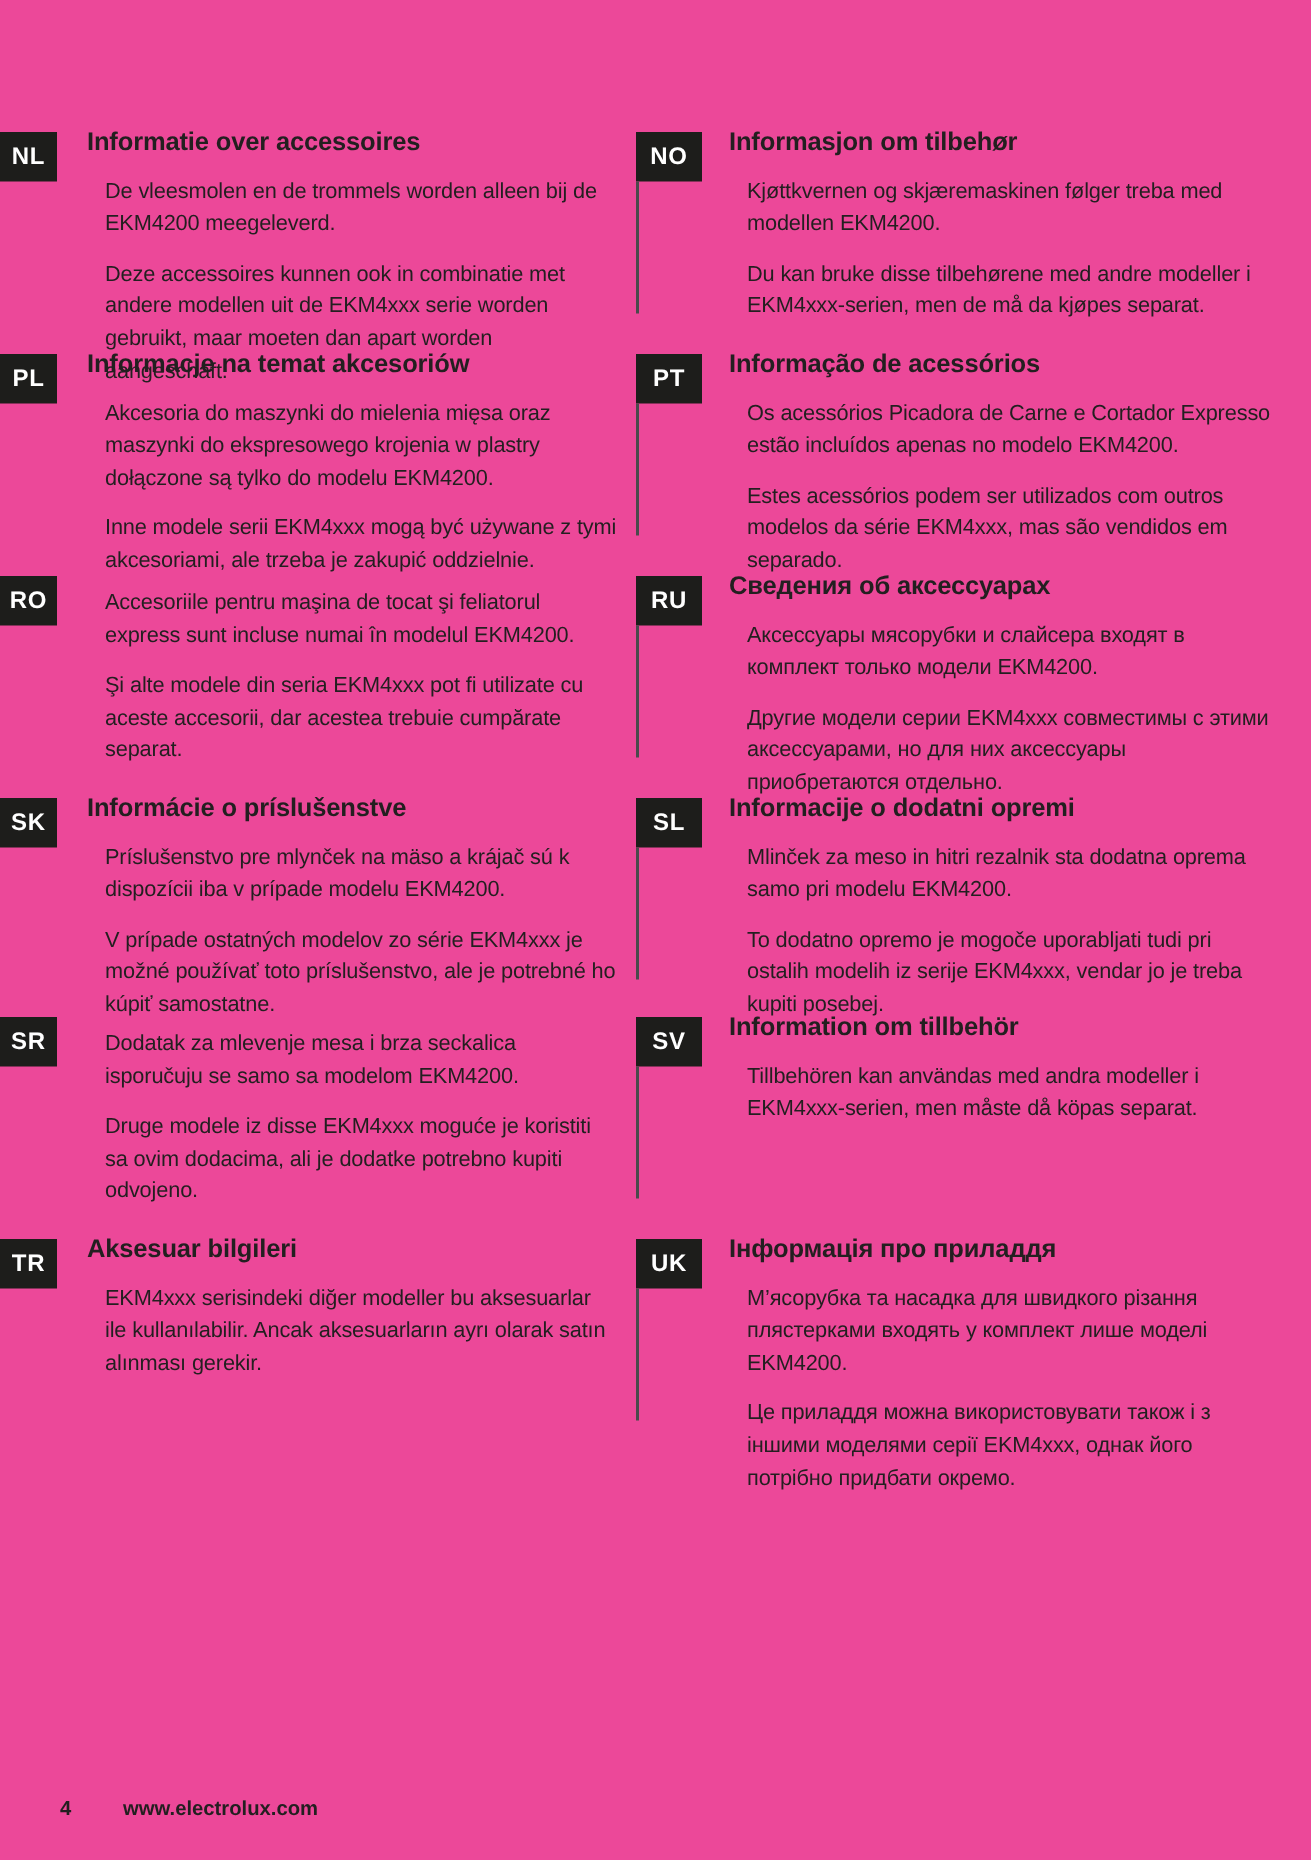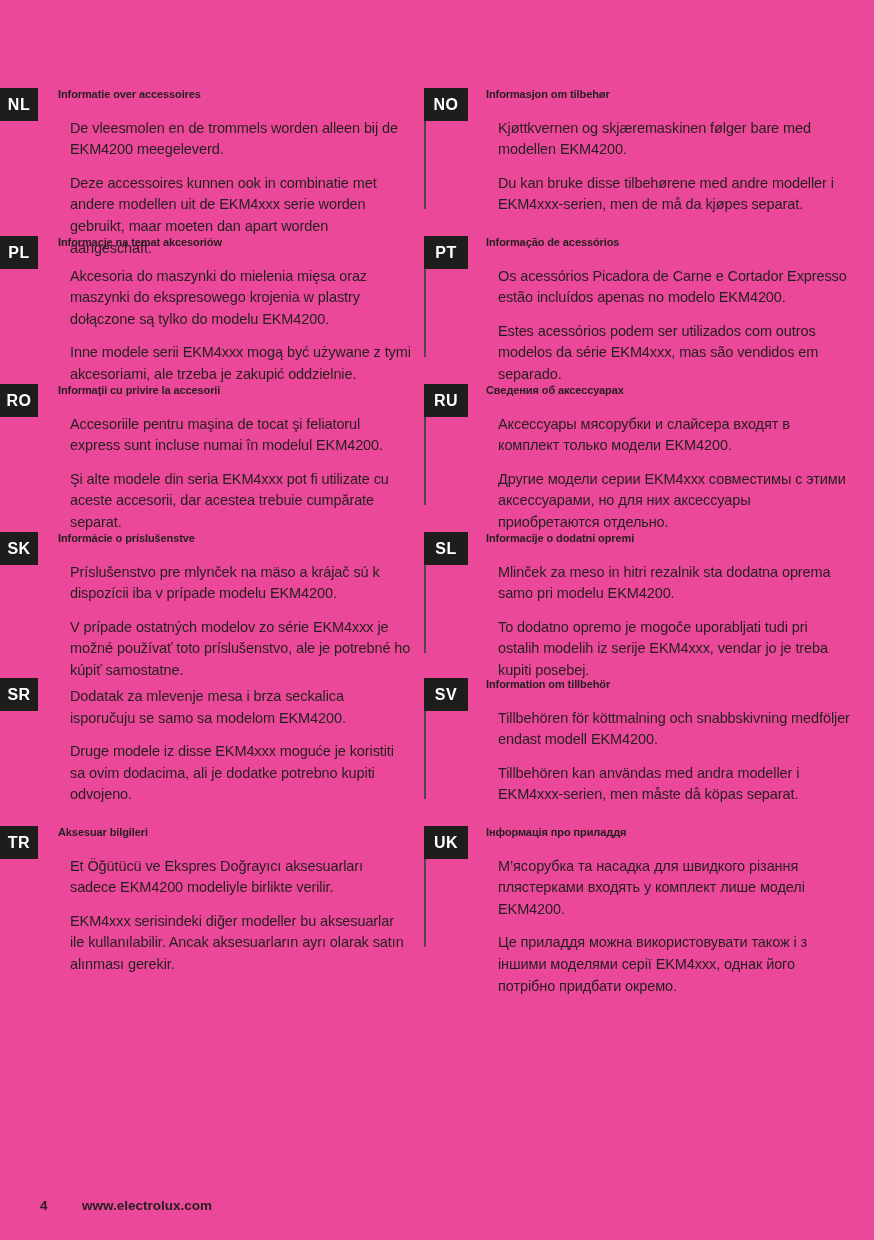--- a/index.html
+++ b/index.html
@@ -48,21 +48,21 @@
     height: 88px;
     background: #4a4a4c;
   }
 
   .text { position: absolute; top: -4px; }
   .sec.left  .text { left: 58px;  width: 366px; }
   .sec.right .text { left: 486px; width: 376px; }
 
   .text h2 {
     margin: 0;
-    font-size: 11px;
+    font-size: 17px;
     font-weight: bold;
     line-height: 21.6px;
     letter-spacing: -0.1px;
   }
   .text p {
     margin: 12px;
     font-size: 14.5px;
     line-height: 21.6px;
     letter-spacing: -0.1px;
   }
@@ -94,21 +94,21 @@
       <p>Deze accessoires kunnen ook in combinatie met andere modellen uit de EKM4xxx serie worden gebruikt, maar moeten dan apart worden aangeschaft.</p>
     </div>
   </div>
   <div class="sec right row0">
     <div class="badge">
         <span>NO</span>
       </div>
     <div class="pole"></div>
     <div class="text">
       <h2>Informasjon om tilbehør</h2>
-      <p>Kjøttkvernen og skjæremaskinen følger bare med modellen EKM4200.</p>
+      <p>Kjøttkvernen og skjæremaskinen følger treba med modellen EKM4200.</p>
       <p>Du kan bruke disse tilbehørene med andre modeller i EKM4xxx-serien, men de må da kjøpes separat.</p>
     </div>
   </div>
 
   <div class="sec left row1">
     <div class="badge">
         <span>PL</span>
       </div>
     <div class="text">
       <h2>Informacje na temat akcesoriów</h2>
@@ -126,21 +126,20 @@
       <p>Os acessórios Picadora de Carne e Cortador Expresso estão incluídos apenas no modelo EKM4200.</p>
       <p>Estes acessórios podem ser utilizados com outros modelos da série EKM4xxx, mas são vendidos em separado.</p>
     </div>
   </div>
 
   <div class="sec left row2">
     <div class="badge">
         <span>RO</span>
       </div>
     <div class="text">
-      <h2>Informaţii cu privire la accesorii</h2>
       <p>Accesoriile pentru maşina de tocat şi feliatorul express sunt incluse numai în modelul EKM4200.</p>
       <p>Şi alte modele din seria EKM4xxx pot fi utilizate cu aceste accesorii, dar acestea trebuie cumpărate separat.</p>
     </div>
   </div>
   <div class="sec right row2">
     <div class="badge">
         <span>RU</span>
       </div>
     <div class="pole"></div>
     <div class="text">
@@ -181,32 +180,30 @@
       <p>Druge modele iz disse EKM4xxx moguće je koristiti sa ovim dodacima, ali je dodatke potrebno kupiti odvojeno.</p>
     </div>
   </div>
   <div class="sec right row4">
     <div class="badge">
         <span>SV</span>
       </div>
     <div class="pole"></div>
     <div class="text">
       <h2>Information om tillbehör</h2>
-      <p>Tillbehören för köttmalning och snabbskivning medföljer endast modell EKM4200.</p>
       <p>Tillbehören kan användas med andra modeller i EKM4xxx-serien, men måste då köpas separat.</p>
     </div>
   </div>
 
   <div class="sec left row5">
     <div class="badge">
         <span>TR</span>
       </div>
     <div class="text">
       <h2>Aksesuar bilgileri</h2>
-      <p>Et Öğütücü ve Ekspres Doğrayıcı aksesuarları sadece EKM4200 modeliyle birlikte verilir.</p>
       <p>EKM4xxx serisindeki diğer modeller bu aksesuarlar ile kullanılabilir. Ancak aksesuarların ayrı olarak satın alınması gerekir.</p>
     </div>
   </div>
   <div class="sec right row5">
     <div class="badge">
         <span>UK</span>
       </div>
     <div class="pole"></div>
     <div class="text">
       <h2>Інформація про приладдя</h2>

